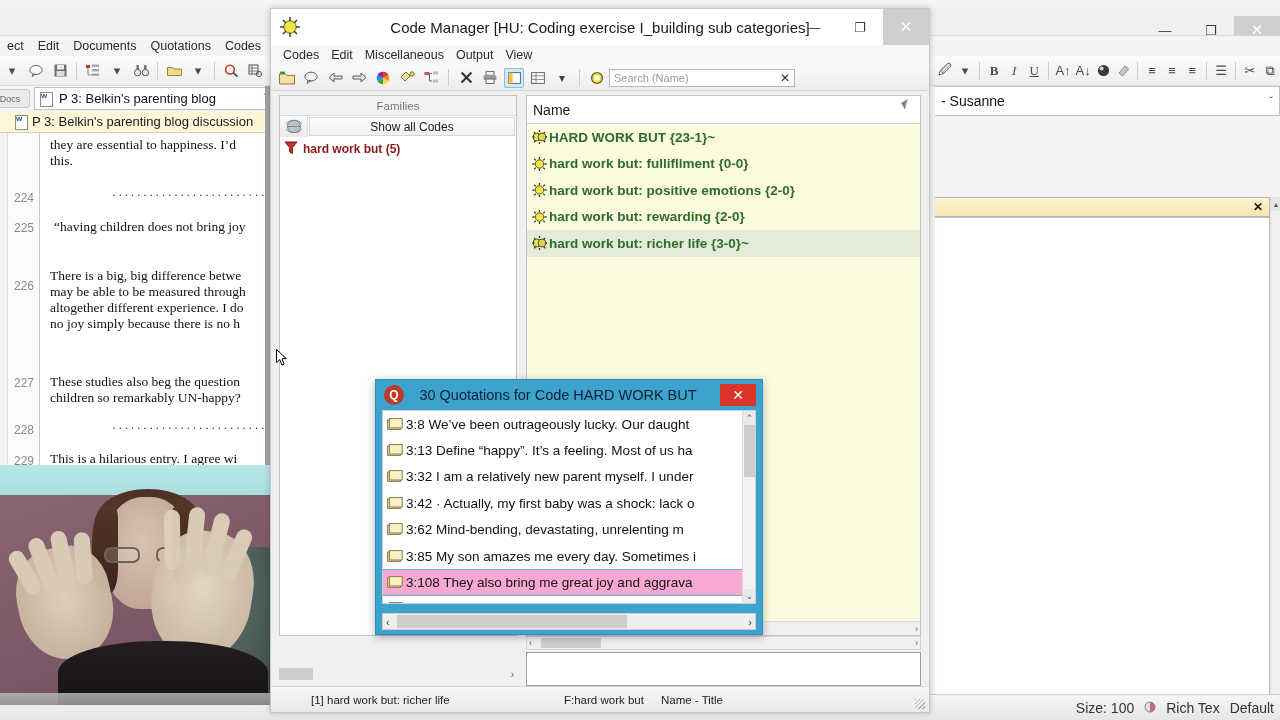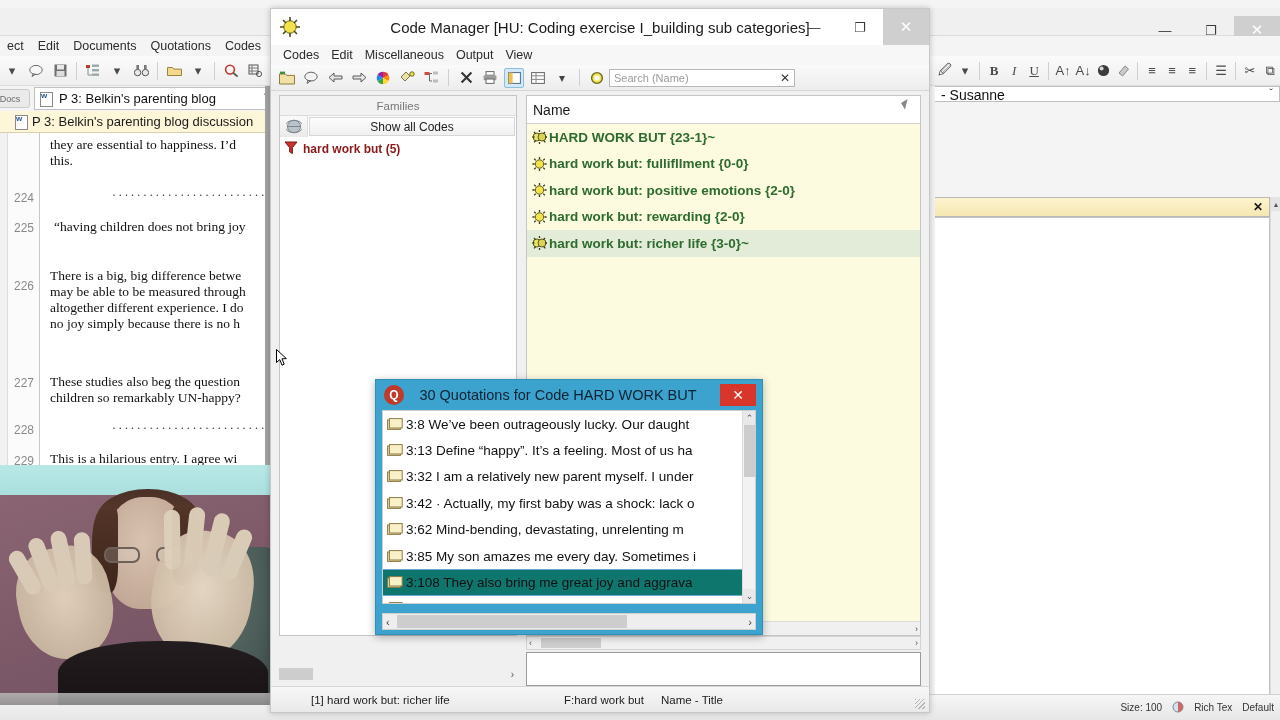--- a/index.html
+++ b/index.html
@@ -88,41 +88,41 @@
               background:radial-gradient(ellipse at 50% 45%, #e8dac6, #c6b29b);
               border-radius:44% 42% 46% 48%; transform:rotate(9deg); opacity:.96; }
   .fgr { position:absolute; width:16px; background:#ded0bb; border-radius:8px; }
   .wc-body { position:absolute; left:58px; top:176px; width:210px; height:66px;
              background:linear-gradient(#241d20,#171215); border-radius:48% 48% 0 0; }
   .wc-strip { position:absolute; left:0; bottom:0; width:335px; height:12px;
               background:linear-gradient(#b9b9b9,#9d9d9d); opacity:.85; }
 
   
   .rightpane { position:absolute; left:935px; top:86px; width:345px; height:590px; background:#f4f4f4; }
-  .rp-combo { position:absolute; left:0; top:0; width:345px; height:16px; background:#ffffff;
-              border:1px solid #c0c0c0; border-left:none; display:flex; align-items:flex-start;
+  .rp-combo { position:absolute; left:0; top:0; width:345px; height:30px; background:#ffffff;
+              border:1px solid #c0c0c0; border-left:none; display:flex; align-items:center;
               font-size:14px; color:#111; padding-left:6px; }
   .rp-chev { position:absolute; right:6px; font-size:11px; color:#333; }
   .rp-yellow { position:absolute; left:0; top:111px; width:335px; height:20px;
                background:linear-gradient(#fdf3cf,#f6e7b1); border:1px solid #b9b9b9;
                border-left:none; display:flex; align-items:center; justify-content:flex-end;
                padding-right:6px; font-size:12px; font-weight:bold; color:#1a1a1a; }
   .rp-white { position:absolute; left:0; top:131px; width:335px; height:545px; background:#ffffff;
               border:1px solid #c2c2c2; border-left:none; border-bottom:none; }
   .rp-vscroll { position:absolute; right:0; top:111px; width:10px; height:565px; background:#f0f0f0;
                 border-left:1px solid #dcdcdc; }
   .rp-sbtn { position:absolute; left:0; top:0; width:10px; height:14px;
              background:#e4e4e4; display:flex; align-items:center; justify-content:center;
              font-size:7px; color:#555; }
 
   
   .mw-status { position:absolute; left:0; bottom:0; width:1280px; height:26px;
                background:linear-gradient(#f6f6f6,#e6e6e6); border-top:1px solid #d0d0d0;
                display:flex; align-items:center; justify-content:flex-end;
-               font-size:10px; color:#333; padding-right:6px; gap:10px; }
+               font-size:14px; color:#333; padding-right:6px; gap:10px; }
 
   
   .cm { position:absolute; left:270px; top:8px; width:660px; height:705px;
         background:#f0f0f0; border:1px solid #c8c8c8; box-shadow:0 0 6px rgba(0,0,0,.22); }
   .cm-title { position:relative; height:36px; background:#ffffff; display:flex; align-items:center; }
   .cm-appicon { width:22px; height:22px; margin-left:8px; position:relative; }
   .cm-titletext { position:absolute; left:0; right:0; text-align:center; font-size:15px; color:#1a1a1a; }
   .cm-wbtns { position:absolute; right:0; top:0; display:flex; height:36px; }
   .cm-wb { width:46px; height:36px; display:flex; align-items:center; justify-content:center;
            font-size:13px; color:#3a3a3a; }
@@ -196,21 +196,21 @@
              background:#c0392b; color:#fff; font-size:12px; font-weight:bold;
              display:flex; align-items:center; justify-content:center; }
   .qd-titletext { position:absolute; left:36px; right:58px; text-align:center;
                   font-size:14.5px; color:#123; }
   .qd-close { position:absolute; right:6px; top:4px; width:36px; height:22px; background:#d9362b;
               color:#fff; font-size:14px; display:flex; align-items:center; justify-content:center; }
   .qd-list { position:absolute; left:6px; top:30px; right:6px; height:194px; background:#ffffff;
              border:1px solid #cfcfcf; overflow:hidden; }
   .qd-row { height:26.4px; display:flex; align-items:center; padding-left:4px;
             font-size:13.5px; color:#111; white-space:nowrap; }
-  .qd-row.sel { background:#0f766e; border-top:1px solid #6aaad0; border-bottom:1px solid #6aaad0; }
+  .qd-row.sel { background:#f9a8d4; border-top:1px solid #6aaad0; border-bottom:1px solid #6aaad0; }
   .qd-row.dim { color:#555; }
   .q-ic { width:16px; height:13px; margin-right:3px; flex:0 0 auto; position:relative; }
   .qd-vscroll { position:absolute; right:0; top:0; width:13px; bottom:0; background:#f2f2f2;
                 border-left:1px solid #dcdcdc; }
   .qd-vthumb { position:absolute; left:1px; top:14px; width:11px; height:52px; background:#cdcdcd; }
   .qd-hbar { position:absolute; left:6px; right:6px; bottom:4px; height:17px; background:#eeeeee;
              border:1px solid #cfcfcf; display:flex; align-items:center;
              justify-content:space-between; padding:0 3px; font-size:11px; color:#444; }
   .qd-hthumb { position:absolute; left:14px; width:230px; height:13px; background:#cdcdcd; }
 

